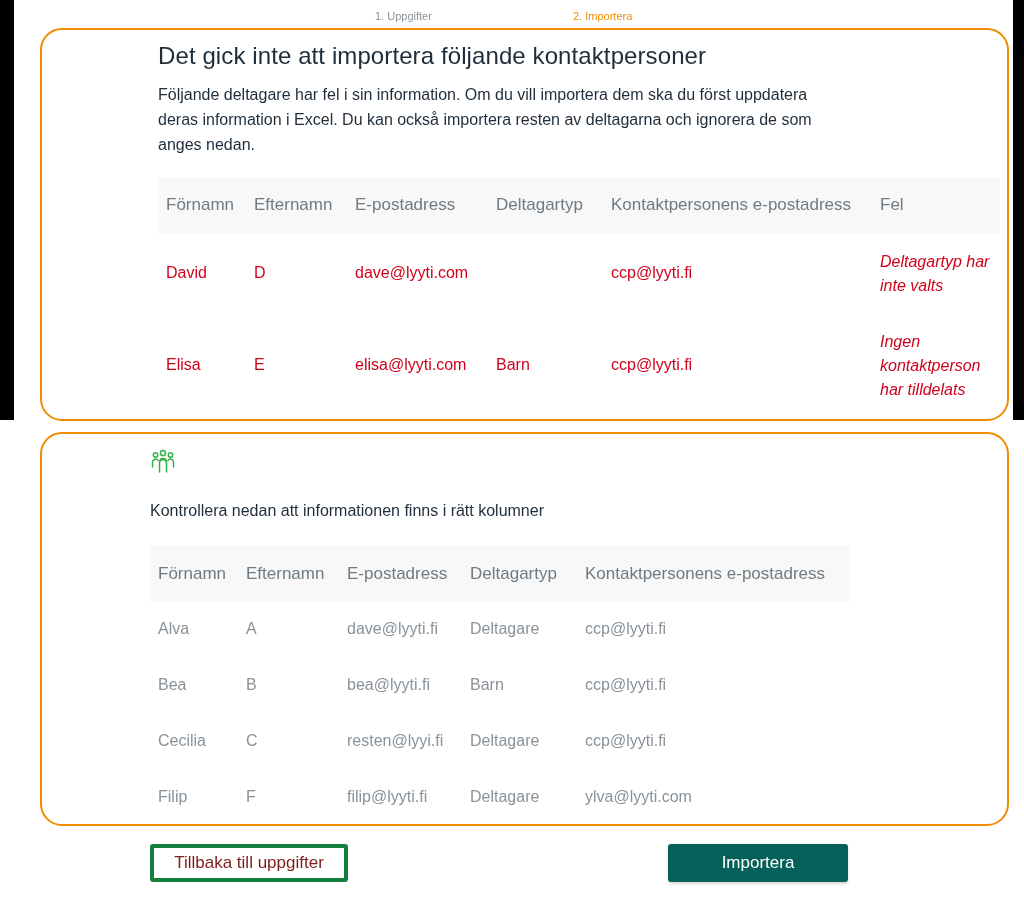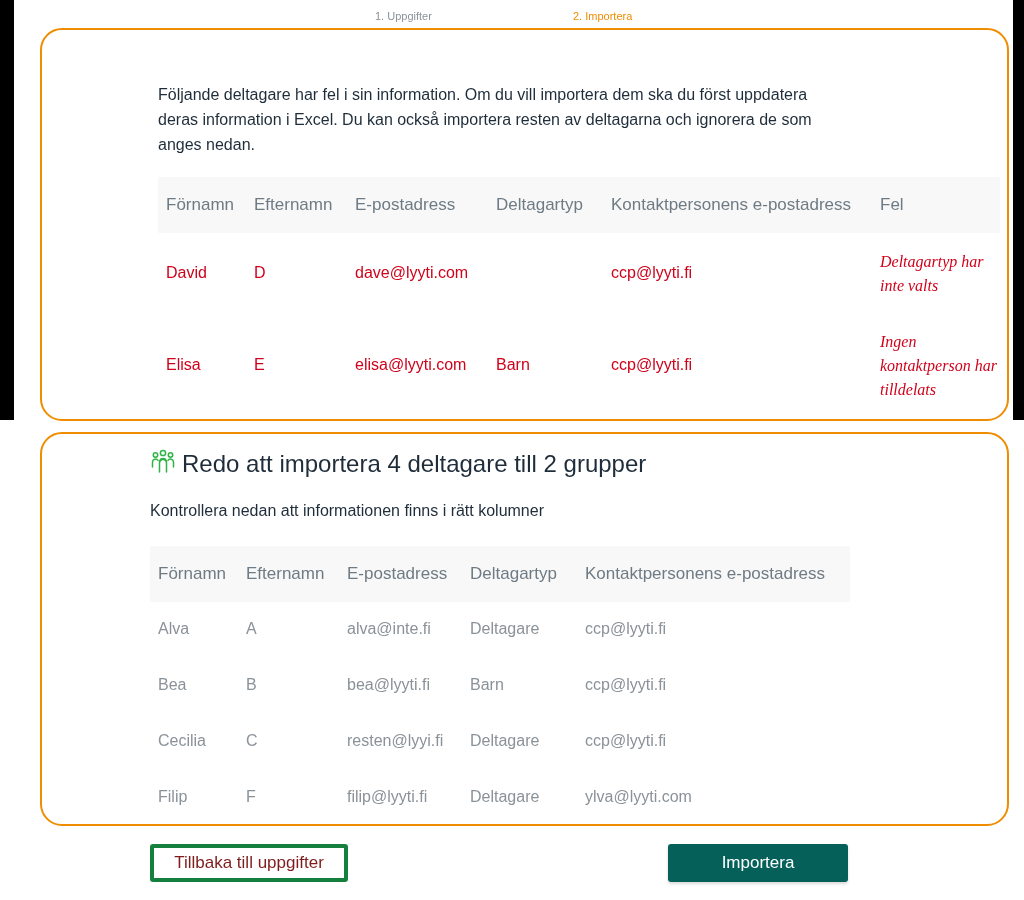--- a/index.html
+++ b/index.html
@@ -37,21 +37,21 @@
 
   .tbl-head {
     position: absolute; background: #f8f8f8; height: 56px;
   }
   .err-head { left: 116px; top: 147px; width: 842px; }
   .th {
     position: absolute; top: 18px; font-size: 17px; color: #6f7b84; white-space: nowrap;
   }
   .cell { position: absolute; font-size: 16px; white-space: nowrap; }
   .err-cell { color: #d0021b; }
-  .err-msg { color: #d0021b; font-style: italic; font-size: 16px; line-height: 24px; white-space: normal; width: 120px; font-family: Liberation Serif, serif; }
+  .err-msg { color: #d0021b; font-style: italic; font-size: 16px; line-height: 24px; white-space: normal; width: 120px; }
 
   .ready-title {
     position: absolute; left: 108px; top: 14px;
     display: flex; align-items: center; gap: 6px;
     font-size: 24px; color: #1f2d3a; white-space: nowrap;
   }
   .ready-title svg { width: 26px; height: 26px; }
   .ready-desc { position: absolute; left: 108px; top: 68px; font-size: 16px; color: #1f2d3a; }
   .ready-head { left: 108px; top: 112px; width: 700px; }
   .ok-cell { color: #8a9299; }
@@ -69,20 +69,21 @@
 
 <div class="black-bar bar-left"></div>
 <div class="black-bar bar-right"></div>
 
 <div class="steps">
   <span class="step step-1">1. Uppgifter</span>
   <span class="step step-2">2. Importera</span>
 </div>
 
 <div class="box box-errors">
+  <div class="err-title">Det gick inte att importera följande kontaktpersoner</div>
   <div class="err-desc">Följande deltagare har fel i sin information. Om du vill importera dem ska du först uppdatera deras information i Excel. Du kan också importera resten av deltagarna och ignorera de som anges nedan.</div>
 
   <div class="tbl-head err-head">
     <span class="th" style="left:8px">Förnamn</span>
     <span class="th" style="left:96px">Efternamn</span>
     <span class="th" style="left:197px">E-postadress</span>
     <span class="th" style="left:338px">Deltagartyp</span>
     <span class="th" style="left:453px">Kontaktpersonens e-postadress</span>
     <span class="th" style="left:722px">Fel</span>
   </div>
@@ -112,36 +113,35 @@
         <circle cx="13" cy="5" r="2.6"></circle>
         <circle cx="5.5" cy="7" r="2.2"></circle>
         <circle cx="20.5" cy="7" r="2.2"></circle>
         <path d="M9.5 24 V15 a3.5 3.5 0 0 1 7 0 V24"></path>
         <path d="M9.5 14 a3.5 3 0 0 1 7 0"></path>
         <path d="M2.5 19 v-5 a3 3 0 0 1 5.5 -1.6"></path>
         <path d="M23.5 19 v-5 a3 3 0 0 0 -5.5 -1.6"></path>
         <path d="M11 11 a4 4 0 0 1 4 0"></path>
       </svg>
     </span>
-    <span>Redo att importera 4 deltagare till 2 grupper</span>
   </div>
   <div class="ready-desc">Kontrollera nedan att informationen finns i rätt kolumner</div>
 
   <div class="tbl-head ready-head">
     <span class="th" style="left:8px">Förnamn</span>
     <span class="th" style="left:96px">Efternamn</span>
     <span class="th" style="left:197px">E-postadress</span>
     <span class="th" style="left:320px">Deltagartyp</span>
     <span class="th" style="left:435px">Kontaktpersonens e-postadress</span>
   </div>
 
   <div>
     <span class="cell ok-cell" style="left:116px; top:186px">Alva</span>
     <span class="cell ok-cell" style="left:204px; top:186px">A</span>
-    <span class="cell ok-cell" style="left:305px; top:186px">alva@inte.fi</span>
+    <span class="cell ok-cell" style="left:305px; top:186px">dave@lyyti.fi</span>
     <span class="cell ok-cell" style="left:428px; top:186px">Deltagare</span>
     <span class="cell ok-cell" style="left:543px; top:186px">ccp@lyyti.fi</span>
   </div>
   <div>
     <span class="cell ok-cell" style="left:116px; top:242px">Bea</span>
     <span class="cell ok-cell" style="left:204px; top:242px">B</span>
     <span class="cell ok-cell" style="left:305px; top:242px">bea@lyyti.fi</span>
     <span class="cell ok-cell" style="left:428px; top:242px">Barn</span>
     <span class="cell ok-cell" style="left:543px; top:242px">ccp@lyyti.fi</span>
   </div>

